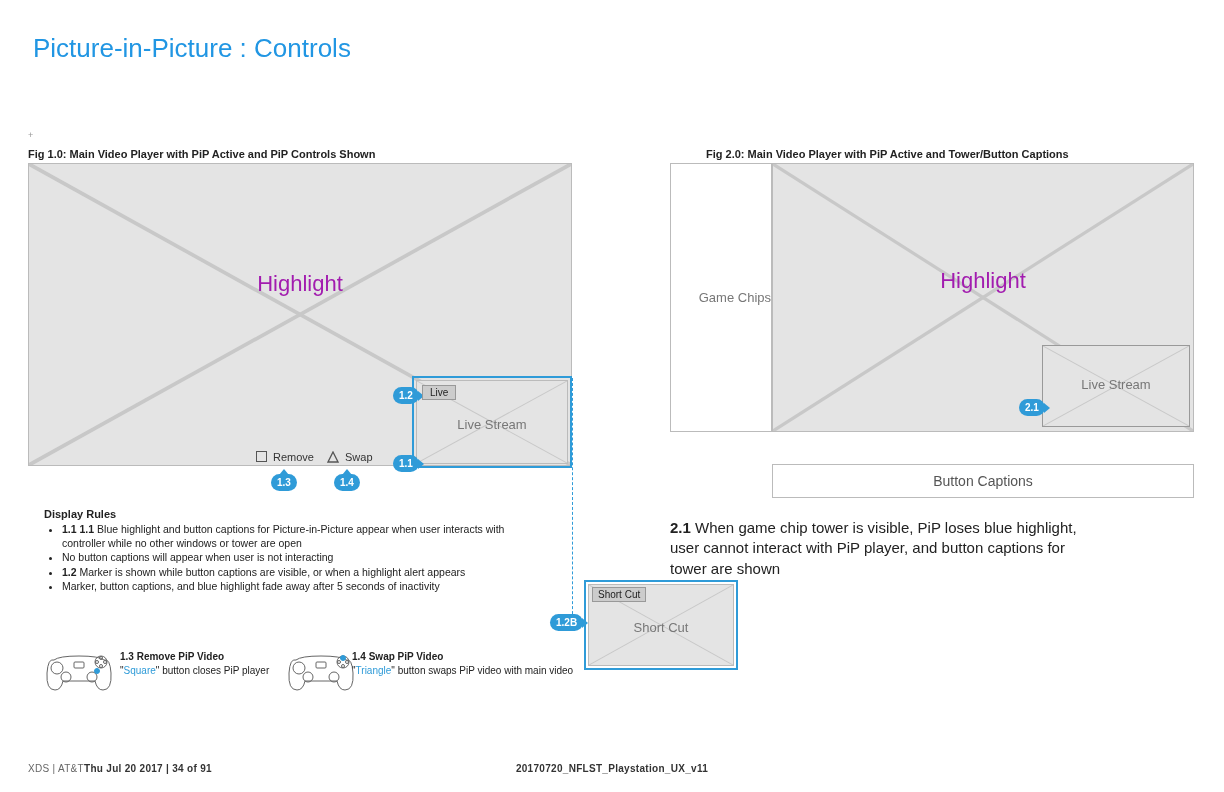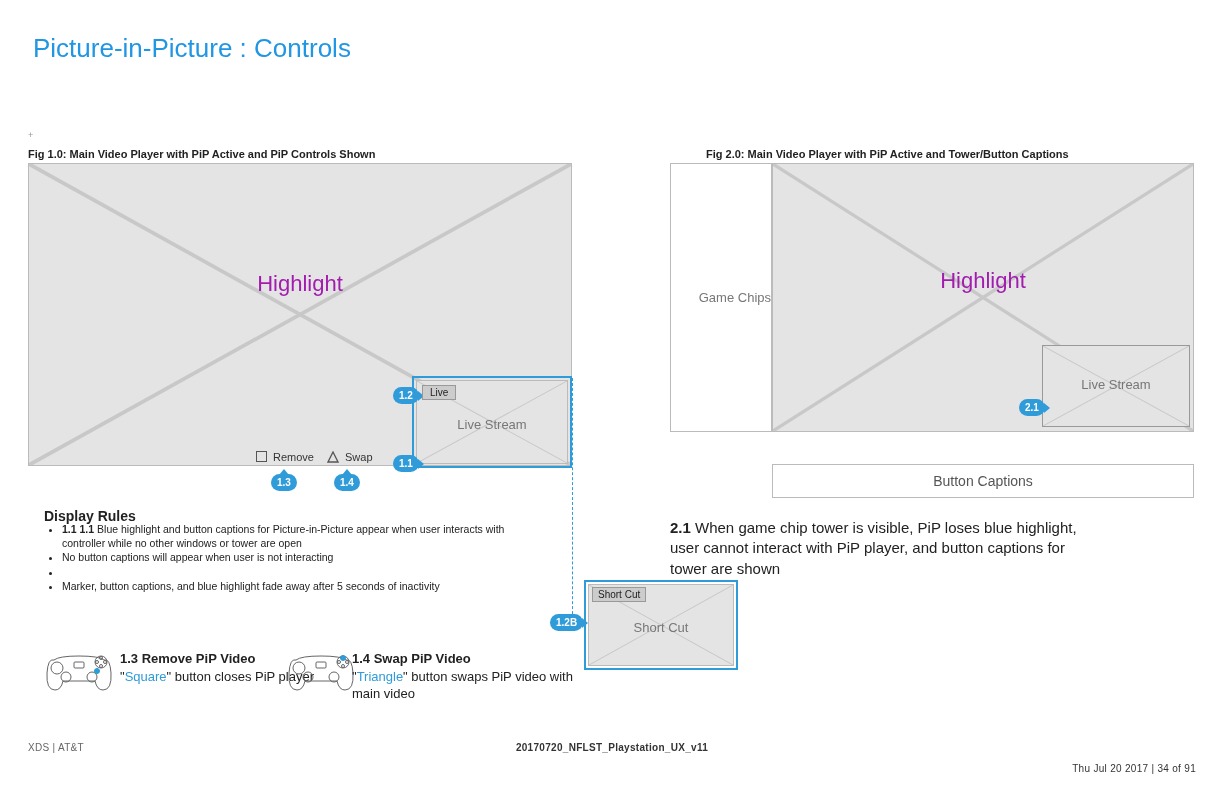--- a/index.html
+++ b/index.html
@@ -66,28 +66,28 @@
 .dash-h { position:absolute; border-top:1.5px dashed #2f9bd8; }
 #dash1 { left:572px; top:378px; height:246px; }
 #dash2 { left:572px; top:624px; width:12px; }
 
 
 #shortcut-hl { left:584px; top:580px; width:154px; height:90px; border:2px solid #2f9bd8; position:absolute; }
 #shortcut-box { left:588px; top:584px; width:146px; height:82px; }
 .sc-badge { position:absolute; left:592px; top:587px; background:#ccc; border:1px solid #999; padding:1px 5px; font-size:10px; z-index:3; }
 
 
-.rules-title { position:absolute; left:44px; top:508px; font-weight:bold; font-size:14px; }
+.rules-title { position:absolute; left:44px; top:508px; font-weight:bold; font-size:11px; }
 .rules { position:absolute; left:44px; top:522px; width:490px; font-size:10.5px; line-height:1.35; }
 .rules ul { list-style: disc; padding-left:18px; }
 .rules ul ul { padding-left:18px; }
 .rules b { font-weight:bold; }
 
 
-.ctrl-blurb { position:absolute; top:650px; width:240px; font-size:13px; line-height:1.35; }
+.ctrl-blurb { position:absolute; top:650px; width:240px; font-size:10px; line-height:1.35; }
 #cb1 { left:120px; }
 #cb2 { left:352px; }
 .ctrl-blurb .t { font-weight:bold; }
 .ctrl-blurb .blue { color:#2f9bd8; }
 
 .ctrl-svg { position:absolute; top:648px; width:70px; height:45px; }
 #csvg1 { left:44px; }
 #csvg2 { left:286px; }
 .ctrl-svg path, .ctrl-svg circle, .ctrl-svg rect { fill:none; stroke:#666; stroke-width:1; }
 .ctrl-svg .hl { fill:#2f9bd8; stroke:#2f9bd8; }
@@ -97,23 +97,23 @@
 #fig2-game span { color:#777; font-size:13px; font-weight:300; text-align:center;}
 #fig2-main { left:772px; top:163px; width:422px; height:269px; }
 #fig2-main .main-label { left:50%; top:44%; transform:translate(-50%,-50%); }
 #pip2 { left:1042px; top:345px; width:148px; height:82px; background:#e4e4e4; border:1px solid #999; position:absolute; }
 #fig2-captions { left:772px; top:432px; width:422px; height:34px; background:#fff; border:1px solid #bbb; position:absolute; display:flex; align-items:center; justify-content:center;margin-top:32px; }
 #fig2-captions span { color:#555; font-size:14px; }
 
 .rule21 { position:absolute; left:670px; top:518px; width:430px; font-size:15px; line-height:1.35; }
 
 
-.footer { position:absolute; left:0; right:0; bottom:18px; display:flex; justify-content:space-between; padding:0 28px; font-size:10px; color:#666; letter-spacing:.3px; }
+.footer { position:absolute; left:0; right:0; bottom:18px; display:flex; padding:0 28px; font-size:10px; color:#666; letter-spacing:.3px; }
 .footer .mid { position:absolute; left:50%; transform:translateX(-50%); font-weight:bold; color:#333;}
-.footer .right { font-weight:normal; color:#333;margin-top:21px;}
+.footer .right { font-weight:bold; color:#333;}
 </style>
 </head>
 <body>
 
 <div class="page-title">Picture-in-Picture : Controls</div>
 <div class="tiny-plus">+</div>
 
 <div class="fig-caption fig1-cap">Fig 1.0: Main Video Player with PiP Active and PiP Controls Shown</div>
 
 <div id="fig1" class="wf">
@@ -162,21 +162,21 @@
   <div class="wf-label-sm" style="left:50%;top:52%;transform:translate(-50%,-50%);">Short Cut</div>
 </div>
 <div class="sc-badge">Short Cut</div>
 <div class="ann right-tail" id="a12b">1.2B</div>
 
 <div class="rules-title">Display Rules</div>
 <div class="rules">
   <ul>
     <li><b>1.1</b> <span id="r1full"><b>1.1</b> Blue highlight and button captions for Picture-in-Picture appear when user interacts with controller while no other windows or tower are open</span></li>
     <li>No button captions will appear when user is not interacting</li>
-    <li>
+    <li><span id="r3full"><b>1.2</b> Marker is shown while button captions are visible, or when a highlight alert appears</span>
     </li>
     <li>Marker, button captions, and blue highlight fade away after 5 seconds of inactivity</li>
   </ul>
 </div>
 
 <svg class="ctrl-svg" id="csvg1" viewBox="0 0 70 45">
   <path d="M10,12 Q4,10 3,25 Q2,42 11,42 Q17,42 19,33 L51,33 Q53,42 59,42 Q68,42 67,25 Q66,10 60,12 Q55,8 35,8 Q15,8 10,12 Z"></path>
   <circle cx="22" cy="29" r="5"></circle>
     <circle cx="48" cy="29" r="5"></circle>
   <rect x="30" y="14" width="10" height="6" rx="1"></rect>

